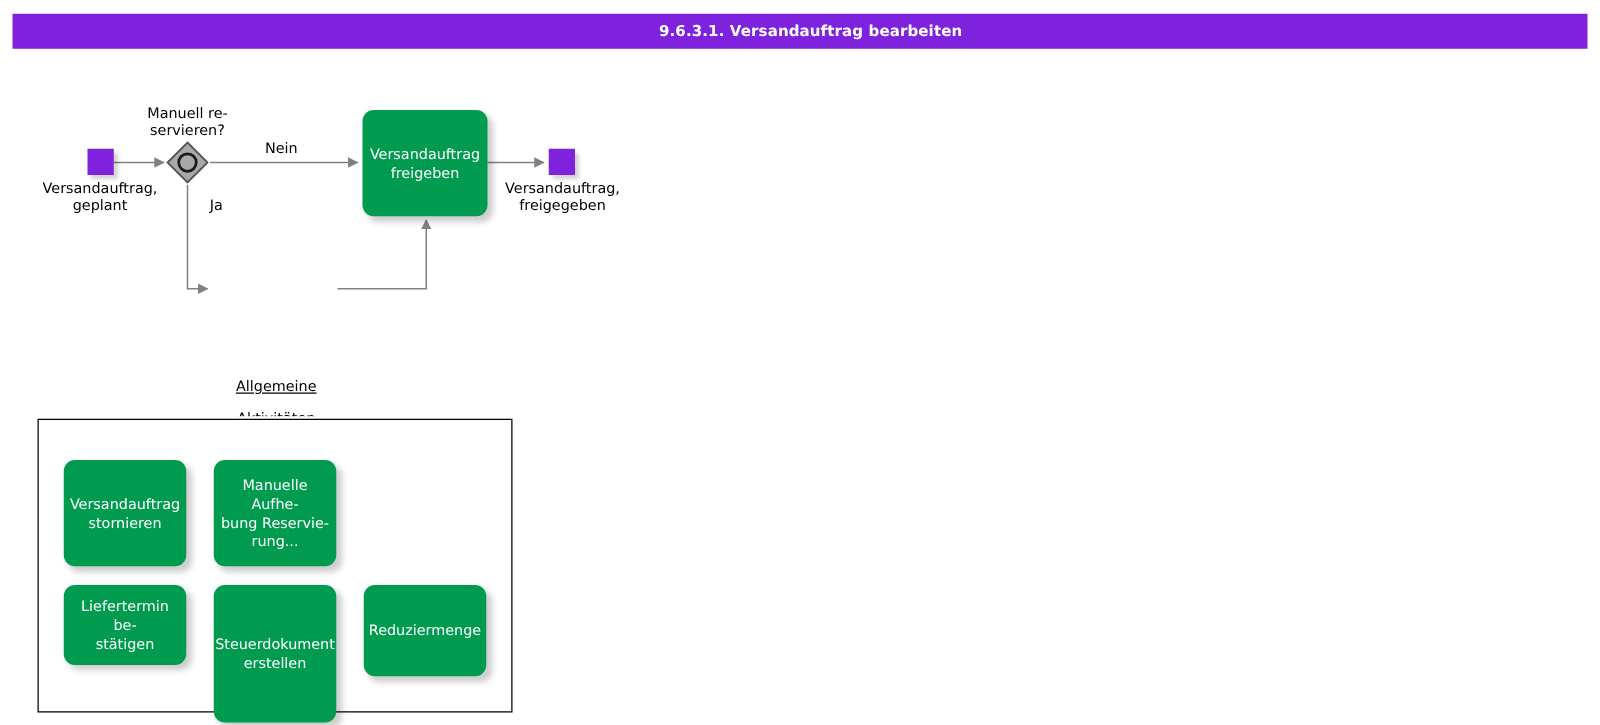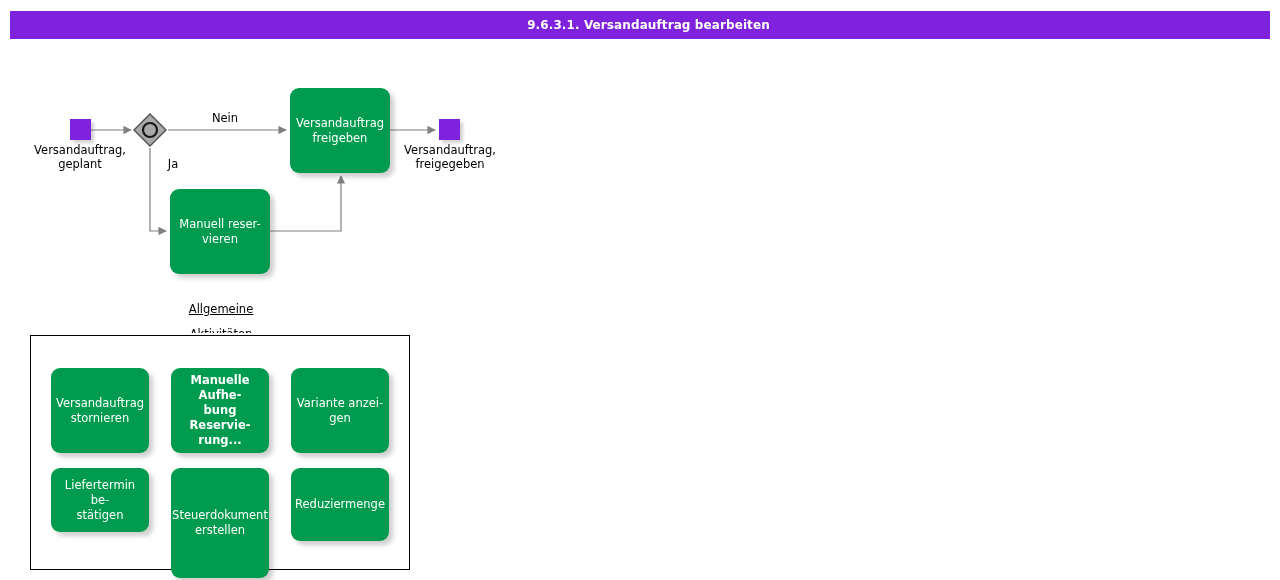--- a/index.html
+++ b/index.html
@@ -147,50 +147,48 @@
 
     <path d="M 270 231 L 341 231 L 341 176" stroke="#808080" stroke-width="1.2" fill="none" marker-end="url(#arrow)"></path>
 
     <path d="M 390 130 L 435 130" stroke="#808080" stroke-width="1.2" fill="none" marker-end="url(#arrow)"></path>
   </svg>
 
   <div class="node event-node" style="left:70px; top:119px;"></div>
   <div class="label" style="left: 10px; top: 143px; width: 140px; white-space: pre-line;">Versandauftrag,
 geplant</div>
 
+  <div class="label" style="left: 90px; top: 83px; width: 120px; white-space: pre-line;">Manuell  re-
+servieren?</div>
   <svg class="gateway" style="left:133px; top:113px;" viewBox="0 0 34 34" width="34" height="34" xmlns="http://www.w3.org/2000/svg">
     <polygon points="17,1 33,17 17,33 1,17" fill="#a9a9a9" stroke="#555555" stroke-width="1.5"></polygon>
     <circle cx="17" cy="17" r="7" fill="#a9a9a9" stroke="#1a1a1a" stroke-width="2.2"></circle>
   </svg>
 
   <div class="label" style="left:195px; top:111px; width:60px;">Nein</div>
   <div class="label label-left" style="left:153px; top:157px; width:40px;">Ja</div>
 
   <div class="node activity" style="left: 290px; top: 88px; width: 100px; height: 85px; white-space: pre-line;">Versandauftrag
 freigeben</div>
 
-  <div class="node activity" style="left: 170px; top: 189px; width: 100px; height: 85px; white-space: pre-line;">Manuell reser-
-vieren</div>
 
   <div class="node event-node" style="left:439px; top:119px;"></div>
   <div class="label" style="left: 380px; top: 143px; width: 140px; white-space: pre-line;">Versandauftrag,
 freigegeben</div>
 
   <div class="group-caption" style="left: 160px; top: 297px; width: 122px; height: 36px; white-space: pre-line;">Allgemeine
 Aktivitäten</div>
 
   <div class="group-frame" style="left:30px; top:335px; width:380px; height:235px;"></div>
 
   <div class="node activity" style="left: 51px; top: 368px; width: 98px; height: 85px; white-space: pre-line;">Versandauftrag
 stornieren</div>
-  <div class="node activity" style="left: 171px; top: 368px; width: 98px; height: 85px; white-space: pre-line; font-weight: bold;">Manuelle Aufhe-
+  <div class="node activity" style="left: 171px; top: 368px; width: 98px; height: 85px; white-space: pre-line;">Manuelle Aufhe-
 bung Reservie-
 rung...</div>
-  <div class="node activity" style="left: 291px; top: 368px; width: 98px; height: 85px; white-space: pre-line;">Variante anzei-
-gen</div>
 
   <div class="node activity" style="left: 51px; top: 468px; width: 98px; height: 64px; white-space: pre-line;">Liefertermin be-
 stätigen</div>
   <div class="node activity" style="left: 171px; top: 468px; width: 98px; height: 110px; white-space: pre-line;">Steuerdokument
 erstellen</div>
   <div class="node activity" style="left:291px; top:468px; width:98px; height:73px;">Reduziermenge</div>
 
 </div>
 
 </body></html>

